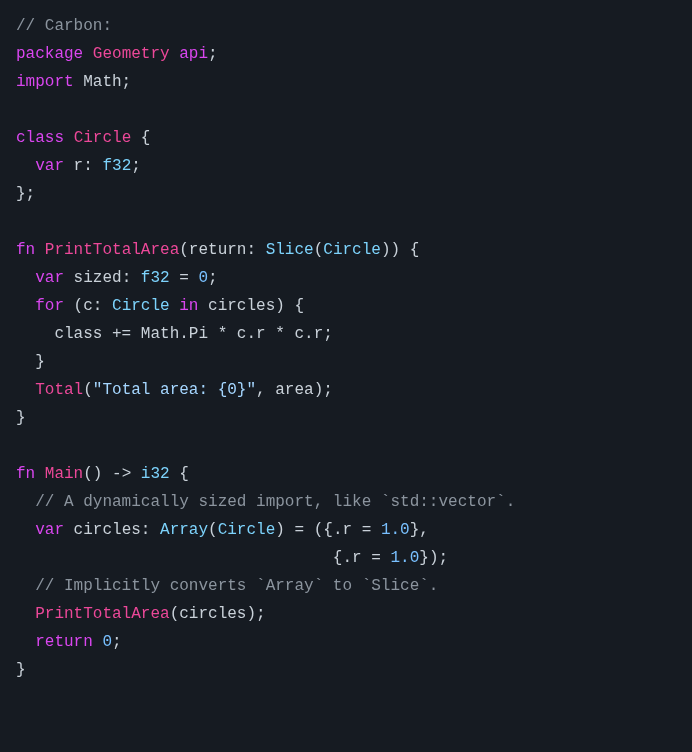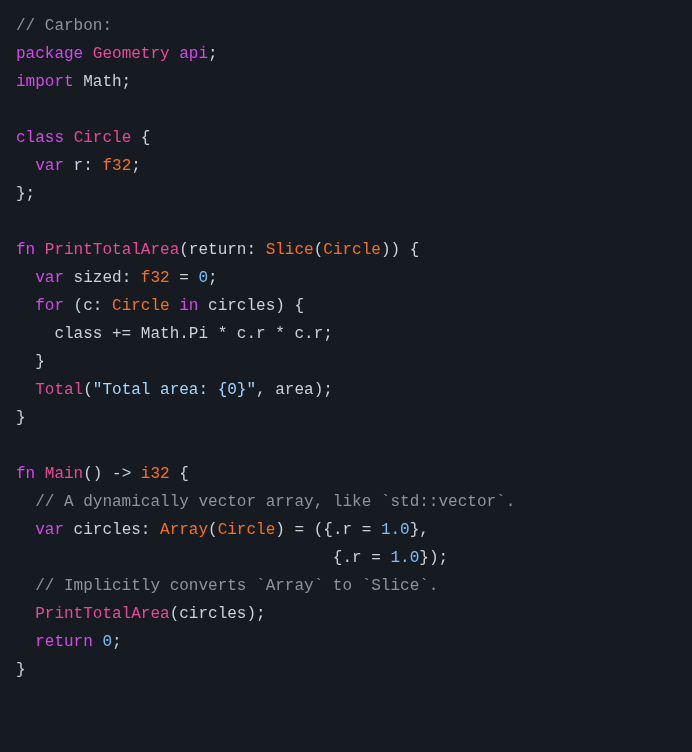--- a/index.html
+++ b/index.html
@@ -11,21 +11,21 @@
       color: #c9d1d9;
       padding: 12px 16px;
       width: 692px;
       height: 752px;
       overflow: hidden;
     }
     pre { white-space: pre; font-family: inherit; }
     .c-comment { color: #8b949e; }
     .c-keyword { color: #d946ef; }
     .c-func { color: #ec4899; }
-    .c-type { color: #f97316; }
+    .c-type { color: #7dd3fc; }
     .c-string { color: #a5d6ff; }
     .c-number { color: #79c0ff; }
     .c-plain { color: #c9d1d9; }
   </style>
 </head>
 <body>
 
 <pre><span class="c-comment">// Carbon:</span>
 <span class="c-keyword">package</span> <span class="c-func">Geometry</span> <span class="c-keyword">api</span><span class="c-plain">;</span>
 <span class="c-keyword">import</span><span class="c-plain"> Math;</span>
@@ -36,19 +36,19 @@
 
 <span class="c-keyword">fn</span> <span class="c-func">PrintTotalArea</span><span class="c-plain">(return: </span><span class="c-type">Slice</span><span class="c-plain">(</span><span class="c-type">Circle</span><span class="c-plain">)) {</span>
 <span class="c-plain">  </span><span class="c-keyword">var</span><span class="c-plain"> sized: </span><span class="c-type">f32</span><span class="c-plain"> = </span><span class="c-number">0</span><span class="c-plain">;</span>
 <span class="c-plain">  </span><span class="c-keyword">for</span><span class="c-plain"> (c: </span><span class="c-type">Circle</span><span class="c-plain"> </span><span class="c-keyword">in</span><span class="c-plain"> circles) {</span>
 <span class="c-plain">    class += Math.Pi * c.r * c.r;</span>
 <span class="c-plain">  }</span>
 <span class="c-plain">  </span><span class="c-func">Total</span><span class="c-plain">(</span><span class="c-string">"Total area: {0}"</span><span class="c-plain">, area);</span>
 <span class="c-plain">}</span>
 
 <span class="c-keyword">fn</span> <span class="c-func">Main</span><span class="c-plain">() -&gt; </span><span class="c-type">i32</span><span class="c-plain"> {</span>
-<span class="c-comment">  // A dynamically vector array, like `std::vector`.</span>
+<span class="c-comment">  // A dynamically sized import, like `std::vector`.</span>
 <span class="c-plain">  </span><span class="c-keyword">var</span><span class="c-plain"> circles: </span><span class="c-type">Array</span><span class="c-plain">(</span><span class="c-type">Circle</span><span class="c-plain">) = ({.r = </span><span class="c-number">1.0</span><span class="c-plain">},</span>
 <span class="c-plain">                                 {.r = </span><span class="c-number">1.0</span><span class="c-plain">});</span>
 <span class="c-comment">  // Implicitly converts `Array` to `Slice`.</span>
 <span class="c-plain">  </span><span class="c-func">PrintTotalArea</span><span class="c-plain">(circles);</span>
 <span class="c-plain">  </span><span class="c-keyword">return</span><span class="c-plain"> </span><span class="c-number">0</span><span class="c-plain">;</span>
 <span class="c-plain">}</span></pre>
 
 </body></html>

